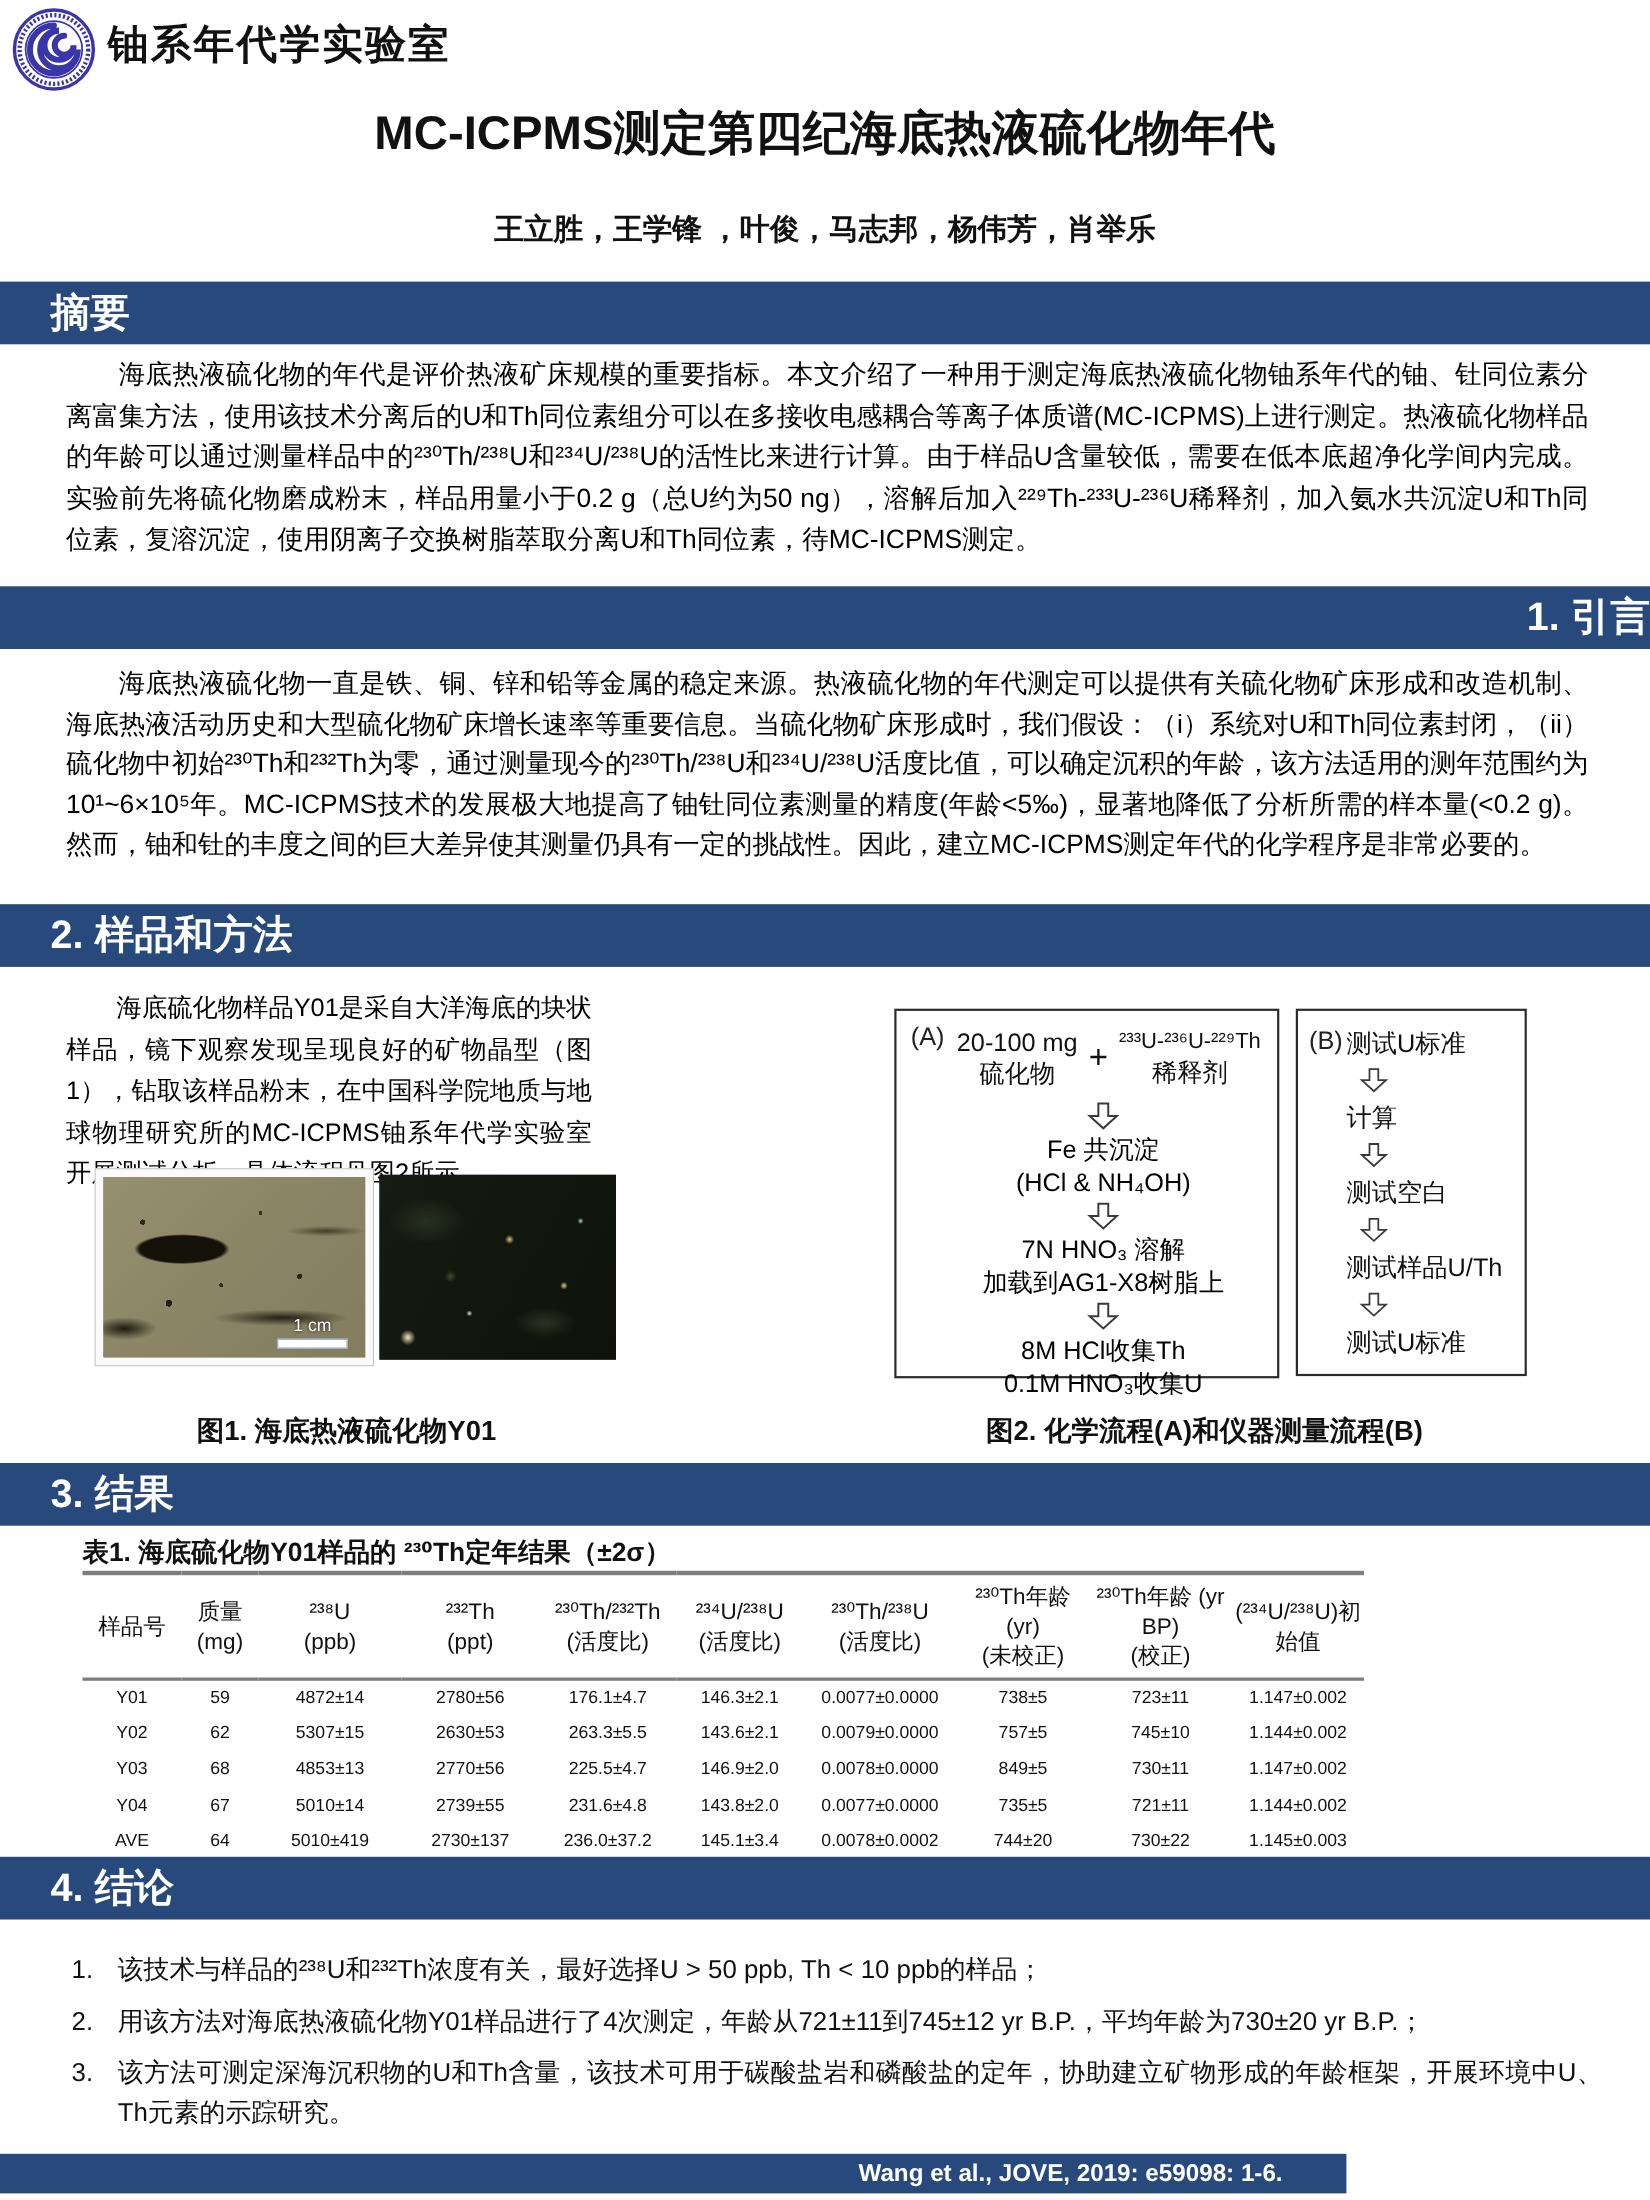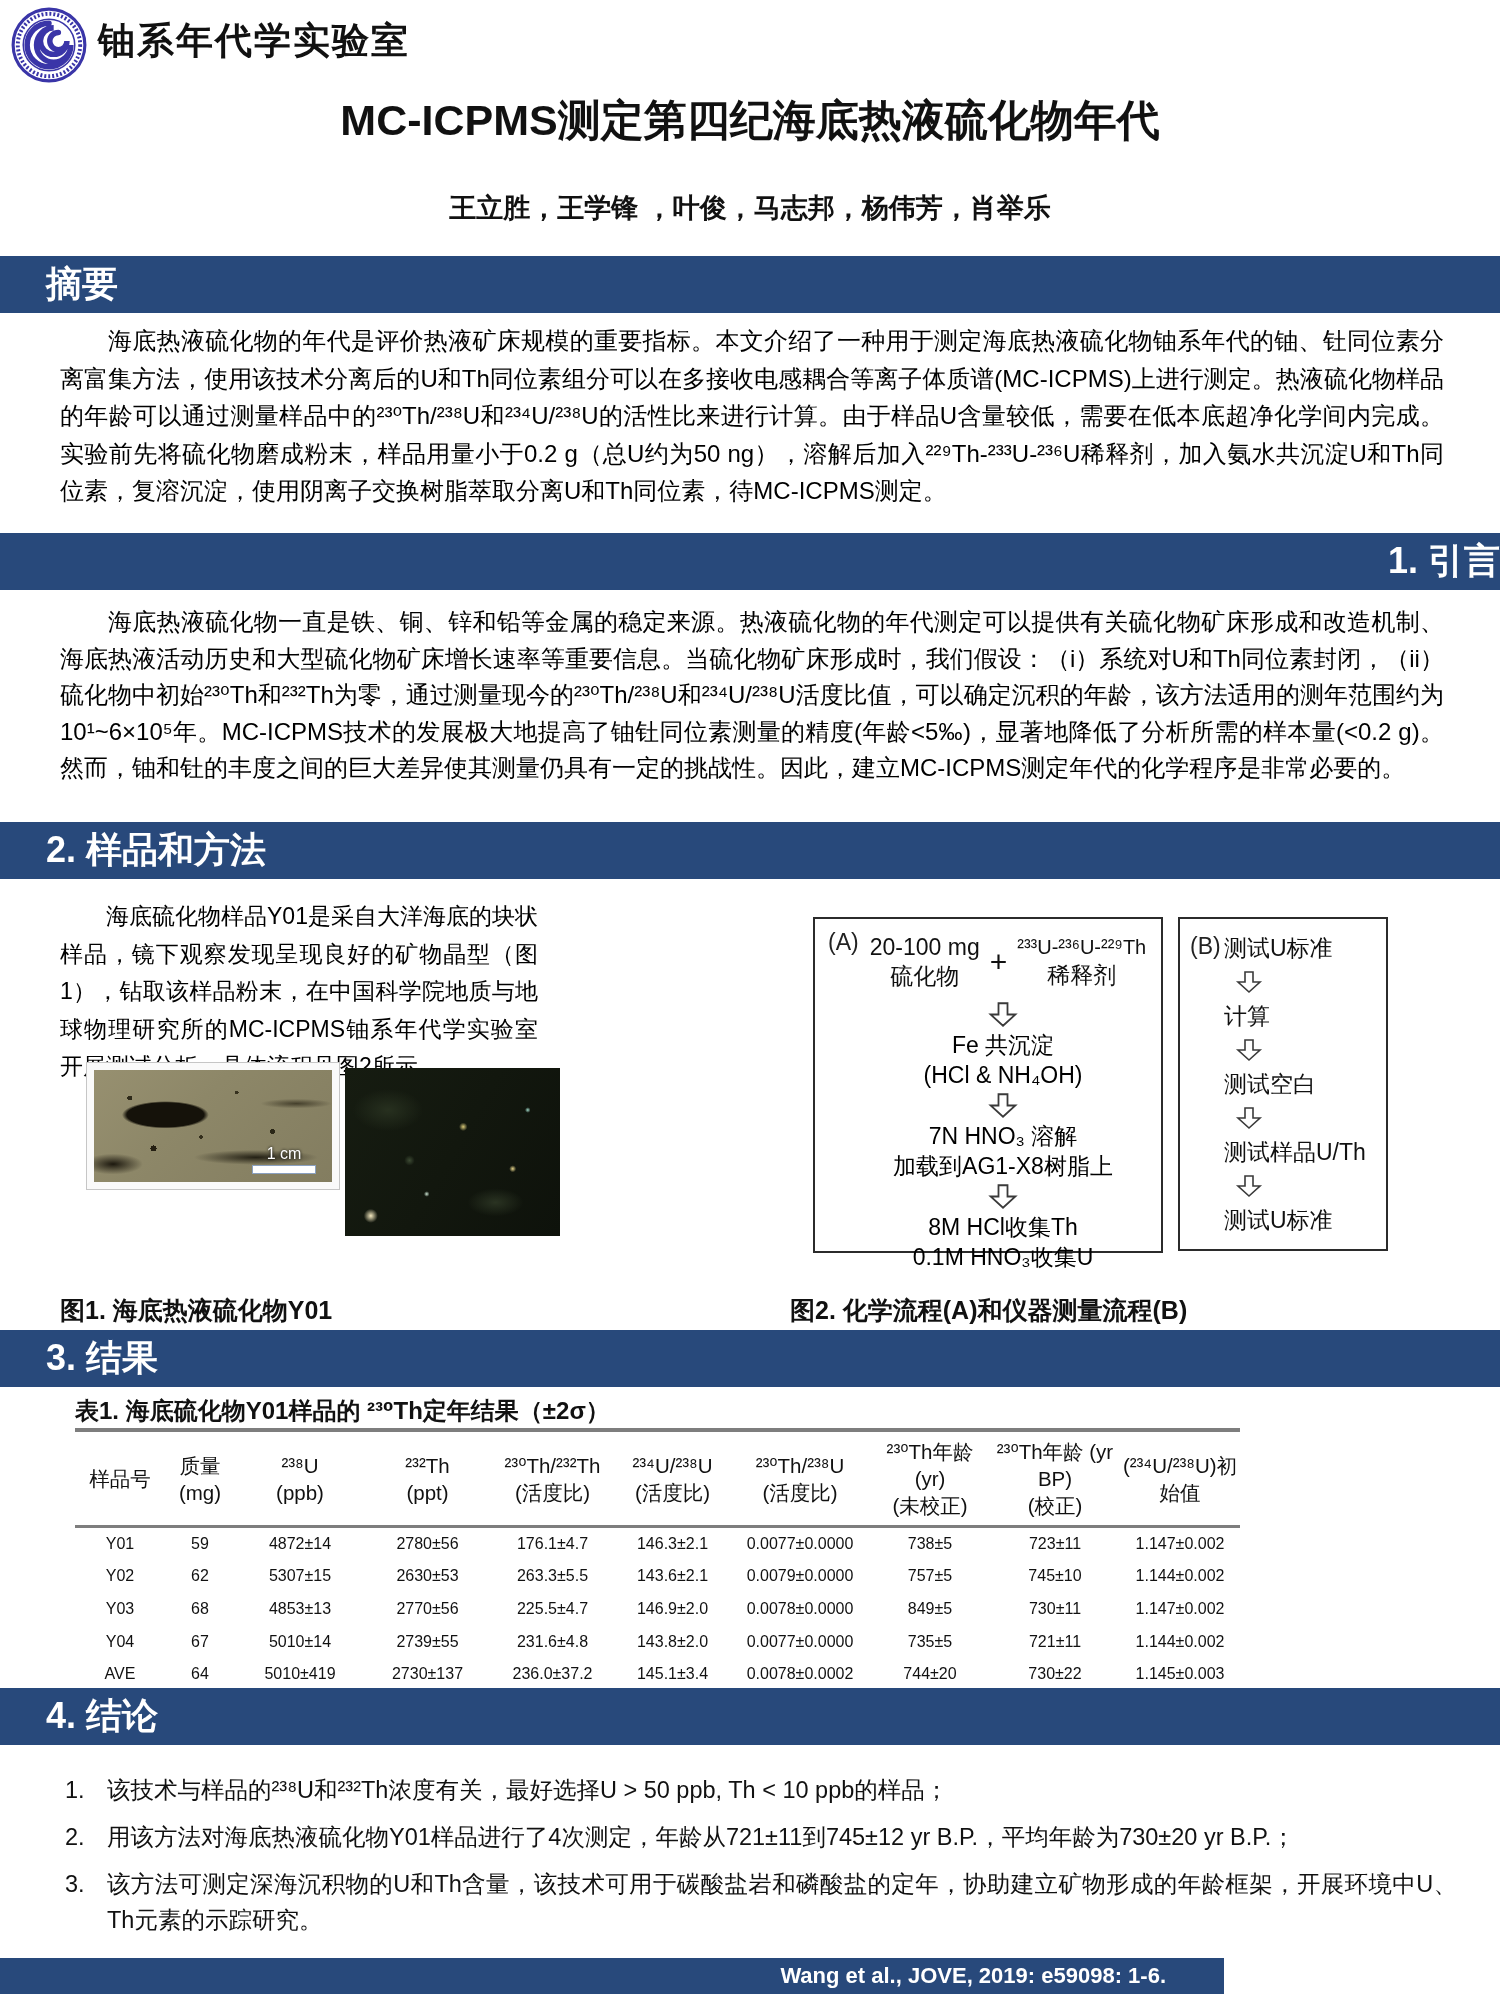--- a/index.html
+++ b/index.html
@@ -23,21 +23,21 @@
   .bar-results { top:1330px; }
   .bar-conclusions { top:1688px; }
 
   
   .para { position:absolute; text-align:justify; color:#000; }
   .abstract-body { left:60px; top:322px; width:1384px; font-size:24px; line-height:37.5px; text-indent:2em; }
   .intro-body { left:60px; top:604px; width:1384px; font-size:24px; line-height:36.5px; text-indent:2em; }
   .methods-body { left:60px; top:898px; width:478px; font-size:23px; line-height:37.5px; text-indent:2em; }
 
   
-  .photo-frame { position:absolute; left:86px; top:1062px; width:254px; height:128px;
+  .photo-frame { position:absolute; left:86px; top:1062px; width:254px; height:180px;
                  background:#fafafa; border:1px solid #c6c6c6; padding:7px; }
   .photo-macro { position:relative; width:100%; height:100%;
     background-color:#8d8768;
     background-image:
       radial-gradient(ellipse 70px 22px at 30% 40%, #15120a 0%, #15120a 55%, rgba(21,18,10,0) 62%),
       radial-gradient(ellipse 100px 12px at 68% 78%, rgba(25,22,12,0.9) 0%, rgba(25,22,12,0) 62%),
       radial-gradient(ellipse 46px 16px at 8% 84%, #1c180e 0%, rgba(28,24,14,0) 65%),
       radial-gradient(ellipse 60px 8px at 85% 30%, rgba(40,35,20,0.7) 0%, rgba(40,35,20,0) 60%),
       radial-gradient(circle 4px at 15% 25%, #2e2a1a 60%, rgba(0,0,0,0) 61%),
       radial-gradient(circle 3px at 45% 60%, #332e1c 60%, rgba(0,0,0,0) 61%),
@@ -55,21 +55,21 @@
       radial-gradient(circle 10px at 12% 88%, #f4e9c0 0%, rgba(244,233,192,0) 70%),
       radial-gradient(circle 6px at 55% 35%, #d8c878 0%, rgba(216,200,120,0) 70%),
       radial-gradient(circle 5px at 78% 60%, #e6d48a 0%, rgba(230,212,138,0) 70%),
       radial-gradient(circle 4px at 85% 25%, #9fd8c8 0%, rgba(159,216,200,0) 70%),
       radial-gradient(circle 4px at 38% 75%, #cbe3d2 0%, rgba(203,227,210,0) 70%),
       radial-gradient(circle 7px at 30% 55%, #3c4a33 0%, rgba(60,74,51,0) 75%),
       radial-gradient(ellipse 40px 20px at 70% 80%, #2a3322 0%, rgba(42,51,34,0) 70%),
       radial-gradient(ellipse 50px 30px at 20% 25%, #27301f 0%, rgba(39,48,31,0) 70%),
       linear-gradient(120deg, #161c11 0%, #0e120b 100%);
   }
-  .fig-caption { position:absolute; font-size:25px; font-weight:600;margin-top:10px; }
+  .fig-caption { position:absolute; text-align:center; font-size:25px; font-weight:600; }
   .fig1-caption { left:60px; width:510px; top:1284px; }
   .fig2-caption { left:790px; width:610px; top:1284px; }
 
   
   .flow-box { position:absolute; border:2px solid #2b2b2b; background:#fff; }
   .flow-a { left:813px; top:917px; width:350px; height:336px; }
   .flow-b { left:1178px; top:917px; width:210px; height:334px; }
   .panel-label { position:absolute; font-size:23px; color:#222; }
   .pl-a { left:13px; top:10px; }
   .pl-b { left:10px; top:14px; }

